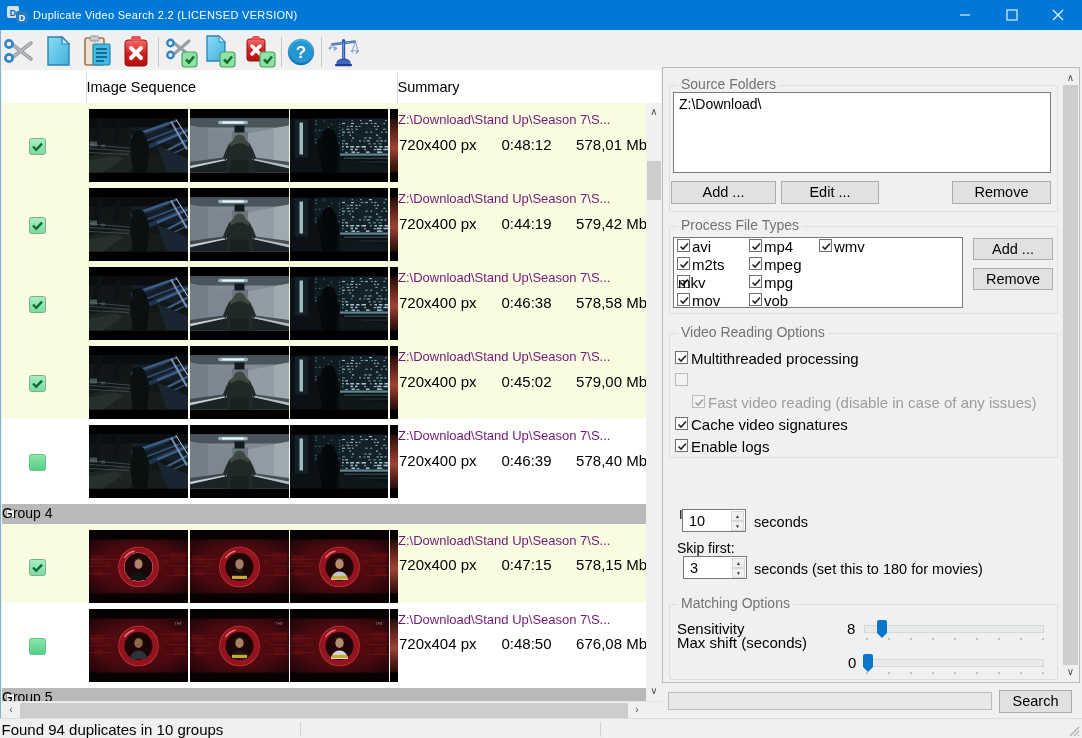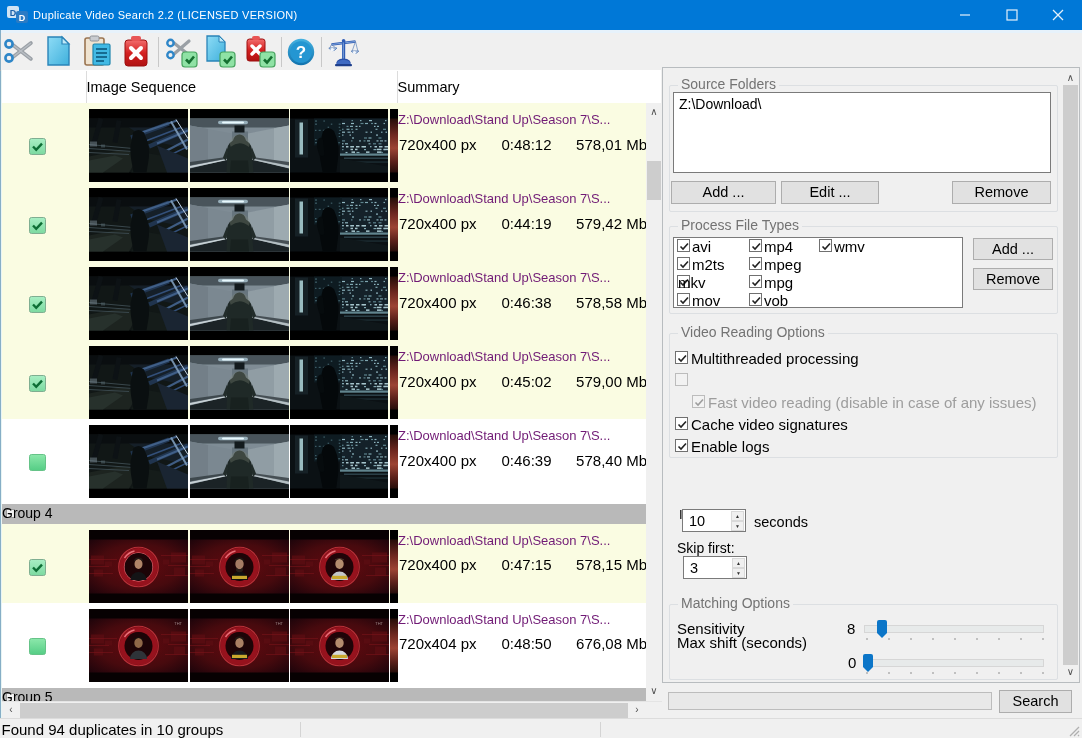--- a/index.html
+++ b/index.html
@@ -713,20 +713,21 @@
       <div class="spbtn" style="top:1px">▲</div>
       <div class="spbtn" style="top:11px">▼</div>
     </div>
  <div class="lbl" style="left:91px;top:446px;font-size:14.5px">seconds</div>
  <div class="lbl" style="left:14px;top:472px;font-size:14px">Skip first:</div>
  <div class="spin" style="left:20px;top:488px">
       <span class="spv">3</span>
       <div class="spbtn" style="top:1px">▲</div>
       <div class="spbtn" style="top:11px">▼</div>
     </div>
+ <div class="lbl" style="left:91px;top:493px;font-size:14.5px">seconds (set this to 180 for movies)</div>
 
  <div class="grp" style="left:6px;top:536px;width:389px;height:76px">
       <div class="grplbl">Matching Options</div>
     </div>
  <div class="lbl" style="left:14px;top:552px">Sensitivity</div>
  <div class="lbl" style="left:184px;top:552px">8</div>
  <div class="track" style="left:201px;top:557px"></div>
  <div class="sthumb" style="left:214px;top:552px"></div>
  <div class="lbl" style="left:14px;top:566px">Max shift (seconds)</div>
  <div class="lbl" style="left:185px;top:586px">0</div>

